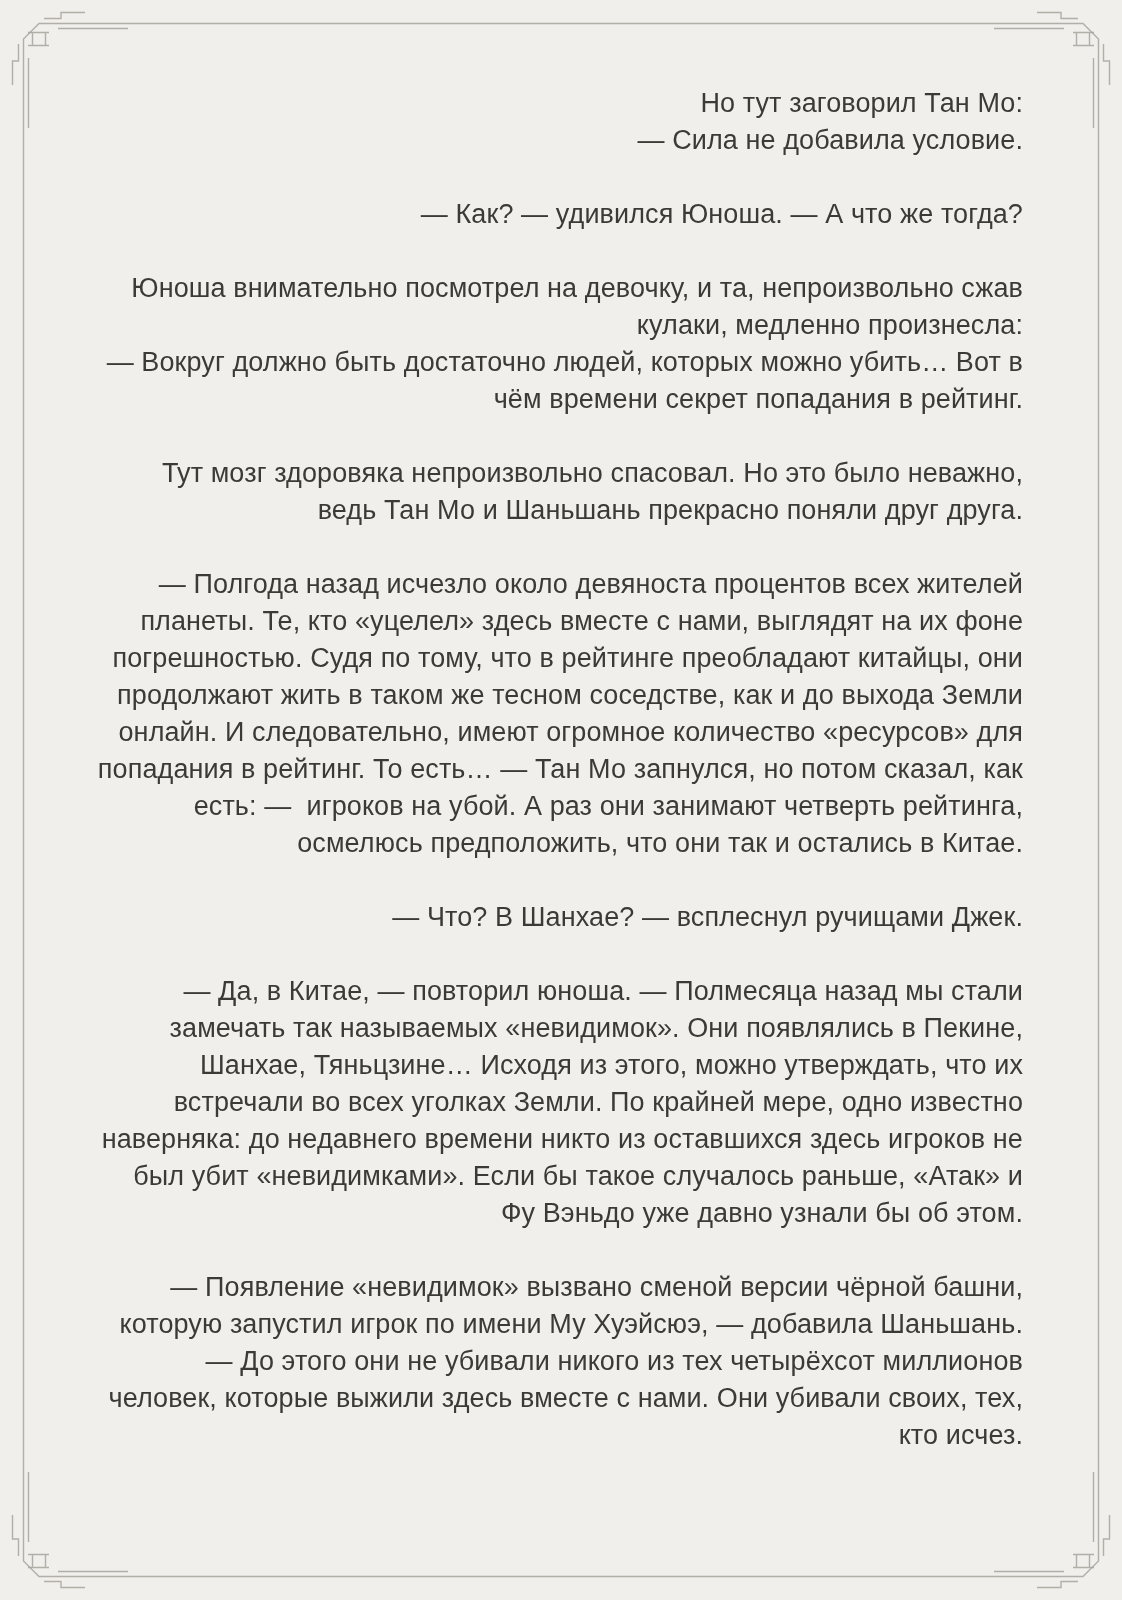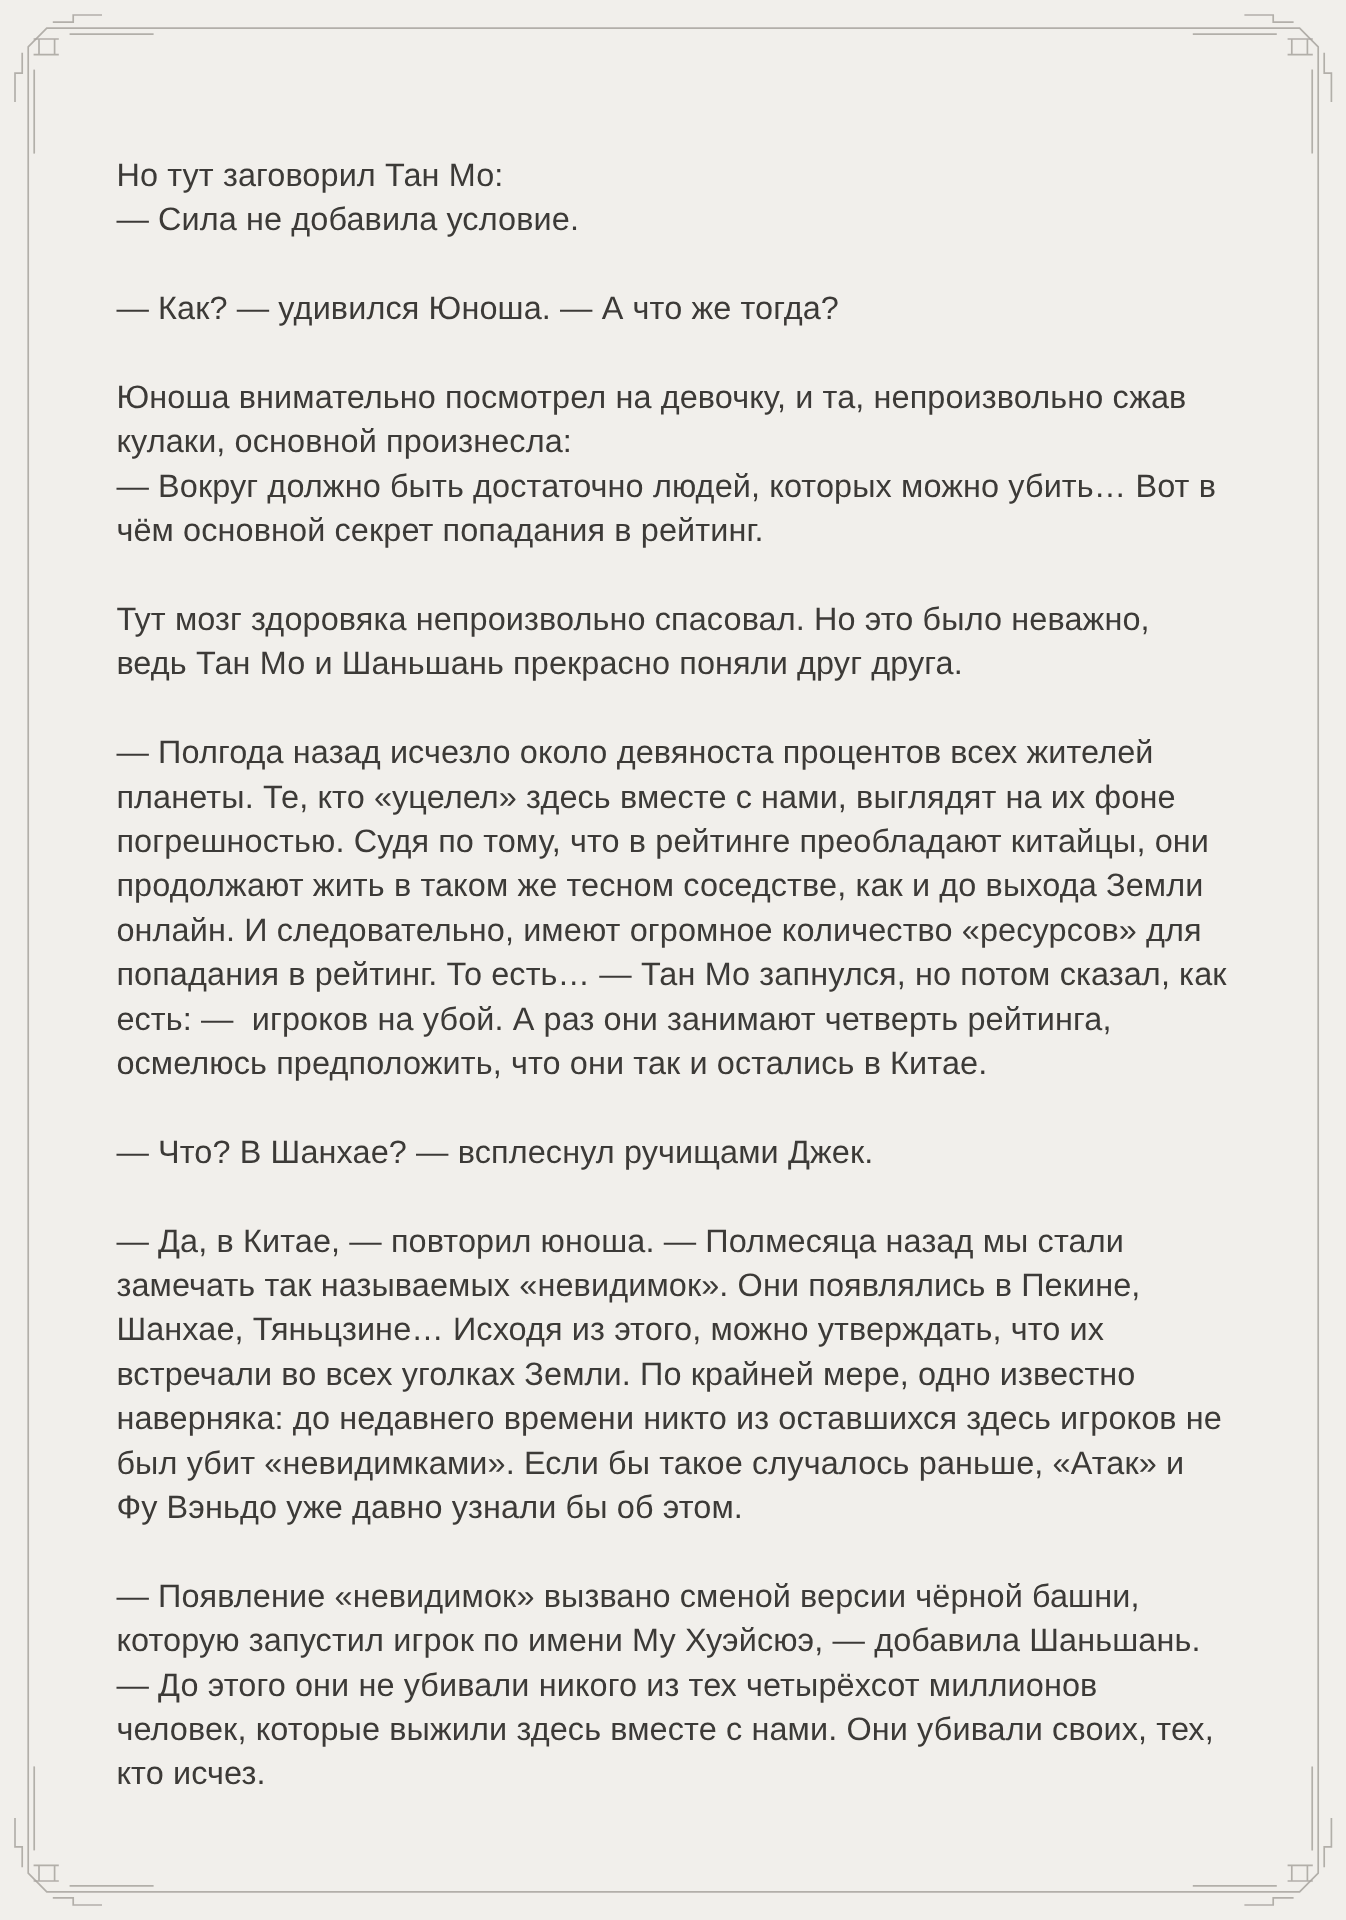--- a/index.html
+++ b/index.html
@@ -31,22 +31,21 @@
   }
   .text-area {
     position: absolute;
     left: 97px;
     top: 85px;
     width: 926px;
     color: var(--fg, #3c3a37);
     font-size: 27px;
     line-height: 37px;
     letter-spacing: 0.1px;
-    text-align: left;
-    margin-top: 43px;
+    text-align: right;
   }
   .group {
     margin: 0 0 37px 0;
   }
   .group p {
     margin: 0;
     padding: 0;
   }
 </style>
 </head>
@@ -80,22 +79,22 @@
 
   <div class="text-area" id="text-area">
       <div class="group">
         <p>Но тут заговорил Тан Мо:</p>
         <p>— Сила не добавила условие.</p>
       </div>
       <div class="group">
         <p>— Как? — удивился Юноша. — А что же тогда?</p>
       </div>
       <div class="group">
-        <p>Юноша внимательно посмотрел на девочку, и та, непроизвольно сжав кулаки, основной произнесла:</p>
-        <p>— Вокруг должно быть достаточно людей, которых можно убить… Вот в чём основной секрет попадания в рейтинг.</p>
+        <p>Юноша внимательно посмотрел на девочку, и та, непроизвольно сжав кулаки, медленно произнесла:</p>
+        <p>— Вокруг должно быть достаточно людей, которых можно убить… Вот в чём времени секрет попадания в рейтинг.</p>
       </div>
       <div class="group">
         <p>Тут мозг здоровяка непроизвольно спасовал. Но это было неважно, ведь Тан Мо и Шаньшань прекрасно поняли друг друга.</p>
       </div>
       <div class="group">
         <p>— Полгода назад исчезло около девяноста процентов всех жителей планеты. Те, кто «уцелел» здесь вместе с нами, выглядят на их фоне погрешностью. Судя по тому, что в рейтинге преобладают китайцы, они продолжают жить в таком же тесном соседстве, как и до выхода Земли онлайн. И следовательно, имеют огромное количество «ресурсов» для попадания в рейтинг. То есть… — Тан Мо запнулся, но потом сказал, как есть: —&nbsp; игроков на убой. А раз они занимают четверть рейтинга, осмелюсь предположить, что они так и остались в Китае.</p>
       </div>
       <div class="group">
         <p>— Что? В Шанхае? — всплеснул ручищами Джек.</p>
       </div>

